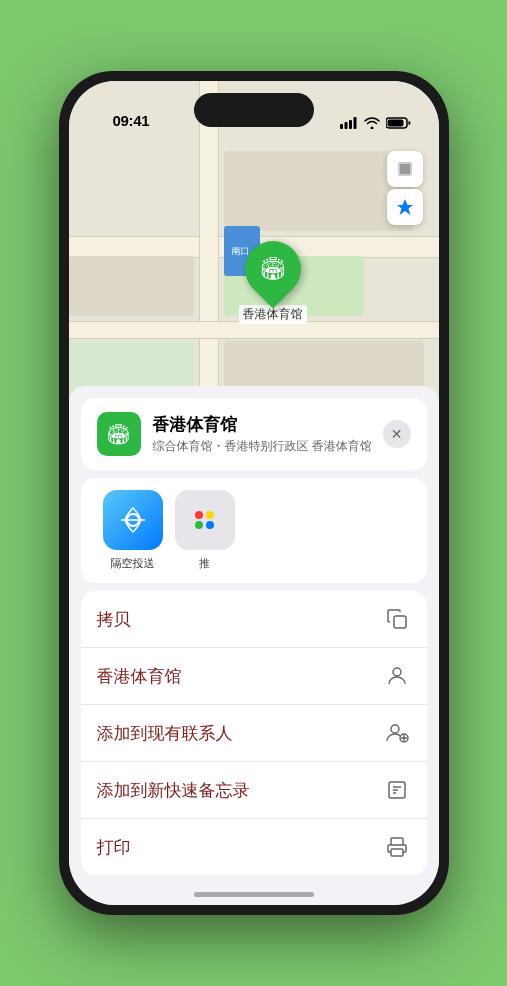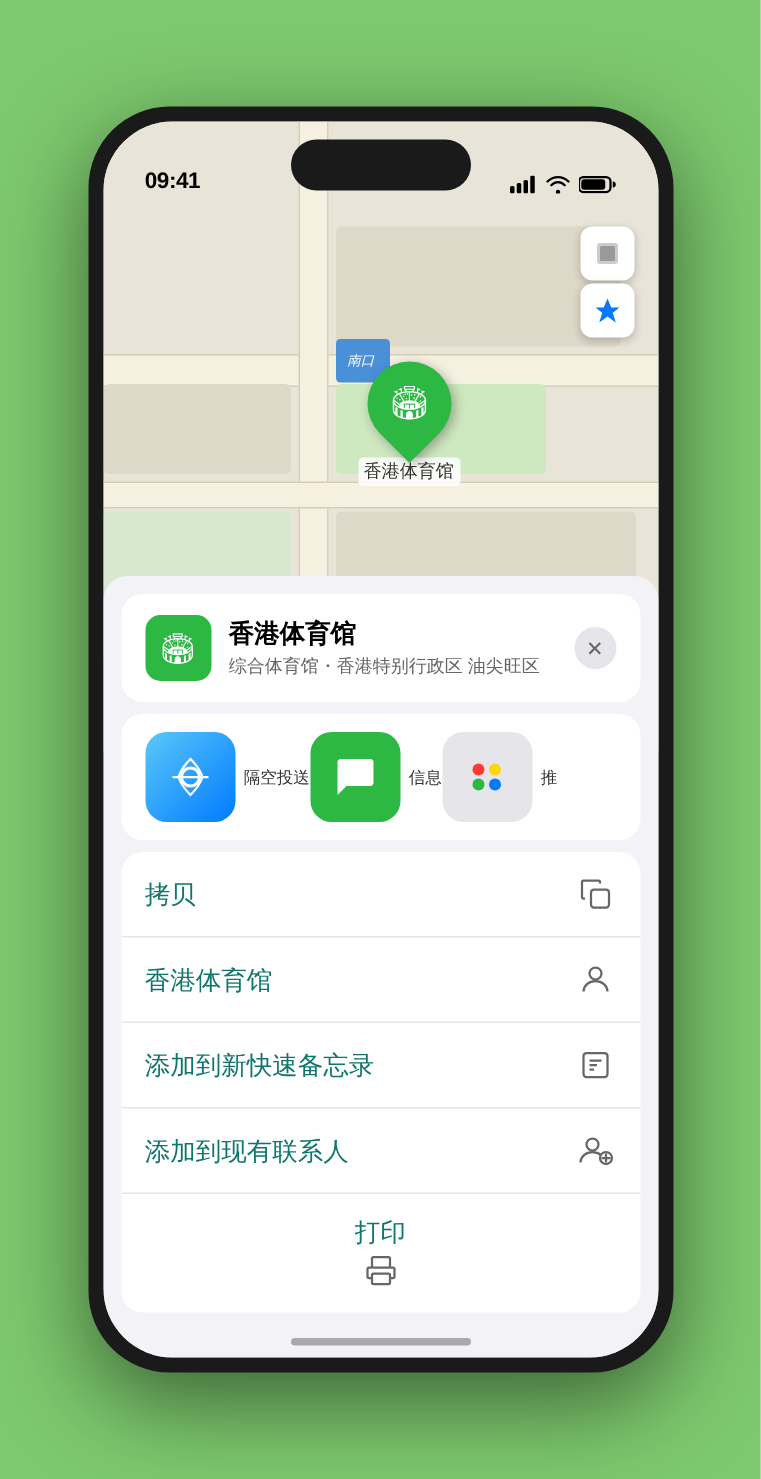--- a/index.html
+++ b/index.html
@@ -52,20 +52,21 @@
       align-items: flex-end;
       justify-content: space-between;
       padding: 0 28px 6px;
       z-index: 99;
     }
     .status-time {
       font-size: 15px;
       font-weight: 600;
       color: #000;
       letter-spacing: -0.3px;
+      margin-left: 16px;
     }
     .status-icons {
       display: flex;
       align-items: center;
       gap: 6px;
     }
     .status-icons svg {
       fill: #000;
     }
     
@@ -155,24 +156,23 @@
       border-radius: 4px;
     }
     
     .map-label {
       position: absolute;
       top: 145px;
       left: 155px;
       background: #4a90d9;
       color: white;
       font-size: 11px;
-      padding: 8px 6px;
+      padding: 18px 6px;
       border-radius: 3px;
       white-space: nowrap;
-      font-style: italic;
     }
     
     .map-controls {
       position: absolute;
       top: 70px;
       right: 16px;
       display: flex;
       flex-direction: column;
       gap: 2px;
     }
@@ -294,21 +294,21 @@
       display: flex;
       gap: 0;
       padding: 12px 16px;
       overflow-x: auto;
       background: white;
       margin: 8px 12px 0;
       border-radius: 14px;
     }
     .share-item {
       display: flex;
-      flex-direction: row;
+      flex-direction: column;
       align-items: center;
       gap: 6px;
       min-width: 72px;
       flex-shrink: 0;
     }
     .share-icon-wrap {
       width: 60px;
       height: 60px;
       border-radius: 14px;
       display: flex;
@@ -382,25 +382,24 @@
     }
     .action-item {
       display: flex;
       align-items: center;
       justify-content: space-between;
       padding: 14px 16px;
       border-bottom: 0.5px solid #e5e5ea;
     }
     .action-item:last-child {
       border-bottom: none;
-      flex-direction: column;
     }
     .action-text {
       font-size: 17px;
-      color: #0f766e;
+      color: #7f1d1d;
     }
     .action-icon {
       width: 28px;
       height: 28px;
       display: flex;
       align-items: center;
       justify-content: center;
       color: #666;
     }
     
@@ -486,49 +485,41 @@
       </div>
     </div>
 
     <div class="bottom-sheet">
 
       <div class="venue-card">
         <div class="venue-info">
           <div class="venue-logo">🏟</div>
           <div>
             <div class="venue-text-name">香港体育馆</div>
-            <div class="venue-text-sub">综合体育馆・香港特别行政区 油尖旺区</div>
+            <div class="venue-text-sub">综合体育馆・香港特别行政区 香港体育馆</div>
           </div>
         </div>
         <div class="venue-close">
           <span>✕</span>
         </div>
       </div>
 
       <div class="share-row">
 
         <div class="share-item">
           <div class="share-icon-wrap airdrop">
             <svg width="32" height="32" viewBox="0 0 32 32" fill="none">
               <circle cx="16" cy="16" r="6" stroke="white" stroke-width="2" fill="none"></circle>
               <path d="M16 4 C16 4 10 10 8 16 C10 22 16 28 16 28 C16 28 22 22 24 16 C22 10 16 4 16 4Z" stroke="white" stroke-width="1.5" fill="none"></path>
               <path d="M4 16 H28" stroke="white" stroke-width="1.5"></path>
             </svg>
           </div>
           <span class="share-label">隔空投送</span>
         </div>
 
-        <div class="share-item">
-          <div class="share-icon-wrap messages">
-            <svg width="32" height="32" viewBox="0 0 32 32" fill="white">
-              <path d="M4 6C4 4.9 4.9 4 6 4H26C27.1 4 28 4.9 28 6V20C28 21.1 27.1 22 26 22H10L4 28V6Z"></path>
-            </svg>
-          </div>
-          <span class="share-label">信息</span>
-        </div>
 
 
 
         <div class="share-item">
           <div class="share-icon-wrap more">
             <div class="more-dots">
               <div class="more-dot" style="background:#ff3b30;"></div>
               <div class="more-dot" style="background:#ffd60a;"></div>
             </div>
             <div class="more-row">
@@ -556,45 +547,45 @@
           <span class="action-text">香港体育馆</span>
           <div class="action-icon">
             <svg width="22" height="22" viewBox="0 0 22 22" fill="none" stroke="#666" stroke-width="1.5">
               <circle cx="11" cy="7" r="4"></circle>
               <path d="M3 19C3 15.1 6.6 12 11 12s8 3.1 8 7"></path>
             </svg>
           </div>
         </div>
 
         <div class="action-item">
-          <span class="action-text">添加到新快速备忘录</span>
-          <div class="action-icon">
-            <svg width="22" height="22" viewBox="0 0 22 22" fill="none" stroke="#666" stroke-width="1.5">
-              <rect x="3" y="3" width="16" height="16" rx="2"></rect>
-              <line x1="7" y1="8" x2="15" y2="8"></line>
-              <line x1="7" y1="11" x2="12" y2="11"></line>
-              <line x1="7" y1="14" x2="10" y2="14"></line>
-            </svg>
-          </div>
-        </div>
-
-        <div class="action-item">
           <span class="action-text">添加到现有联系人</span>
           <div class="action-icon">
             <svg width="24" height="22" viewBox="0 0 24 22" fill="none" stroke="#666" stroke-width="1.5">
               <circle cx="10" cy="7" r="4"></circle>
               <path d="M2 19C2 15.1 5.6 12 10 12s8 3.1 8 7"></path>
               <circle cx="19" cy="16" r="4" fill="white" stroke="#666"></circle>
               <line x1="19" y1="13" x2="19" y2="19"></line>
               <line x1="16" y1="16" x2="22" y2="16"></line>
             </svg>
           </div>
         </div>
 
         <div class="action-item">
+          <span class="action-text">添加到新快速备忘录</span>
+          <div class="action-icon">
+            <svg width="22" height="22" viewBox="0 0 22 22" fill="none" stroke="#666" stroke-width="1.5">
+              <rect x="3" y="3" width="16" height="16" rx="2"></rect>
+              <line x1="7" y1="8" x2="15" y2="8"></line>
+              <line x1="7" y1="11" x2="12" y2="11"></line>
+              <line x1="7" y1="14" x2="10" y2="14"></line>
+            </svg>
+          </div>
+        </div>
+
+        <div class="action-item">
           <span class="action-text">打印</span>
           <div class="action-icon">
             <svg width="22" height="22" viewBox="0 0 22 22" fill="none" stroke="#666" stroke-width="1.5">
               <rect x="5" y="2" width="12" height="7" rx="1"></rect>
               <rect x="5" y="13" width="12" height="7" rx="1"></rect>
               <path d="M5 9H3C2.45 9 2 9.45 2 10V15C2 15.55 2.45 16 3 16H5"></path>
               <path d="M17 9H19C19.55 9 20 9.45 20 10V15C20 15.55 19.55 16 19 16H17"></path>
             </svg>
           </div>
         </div>

